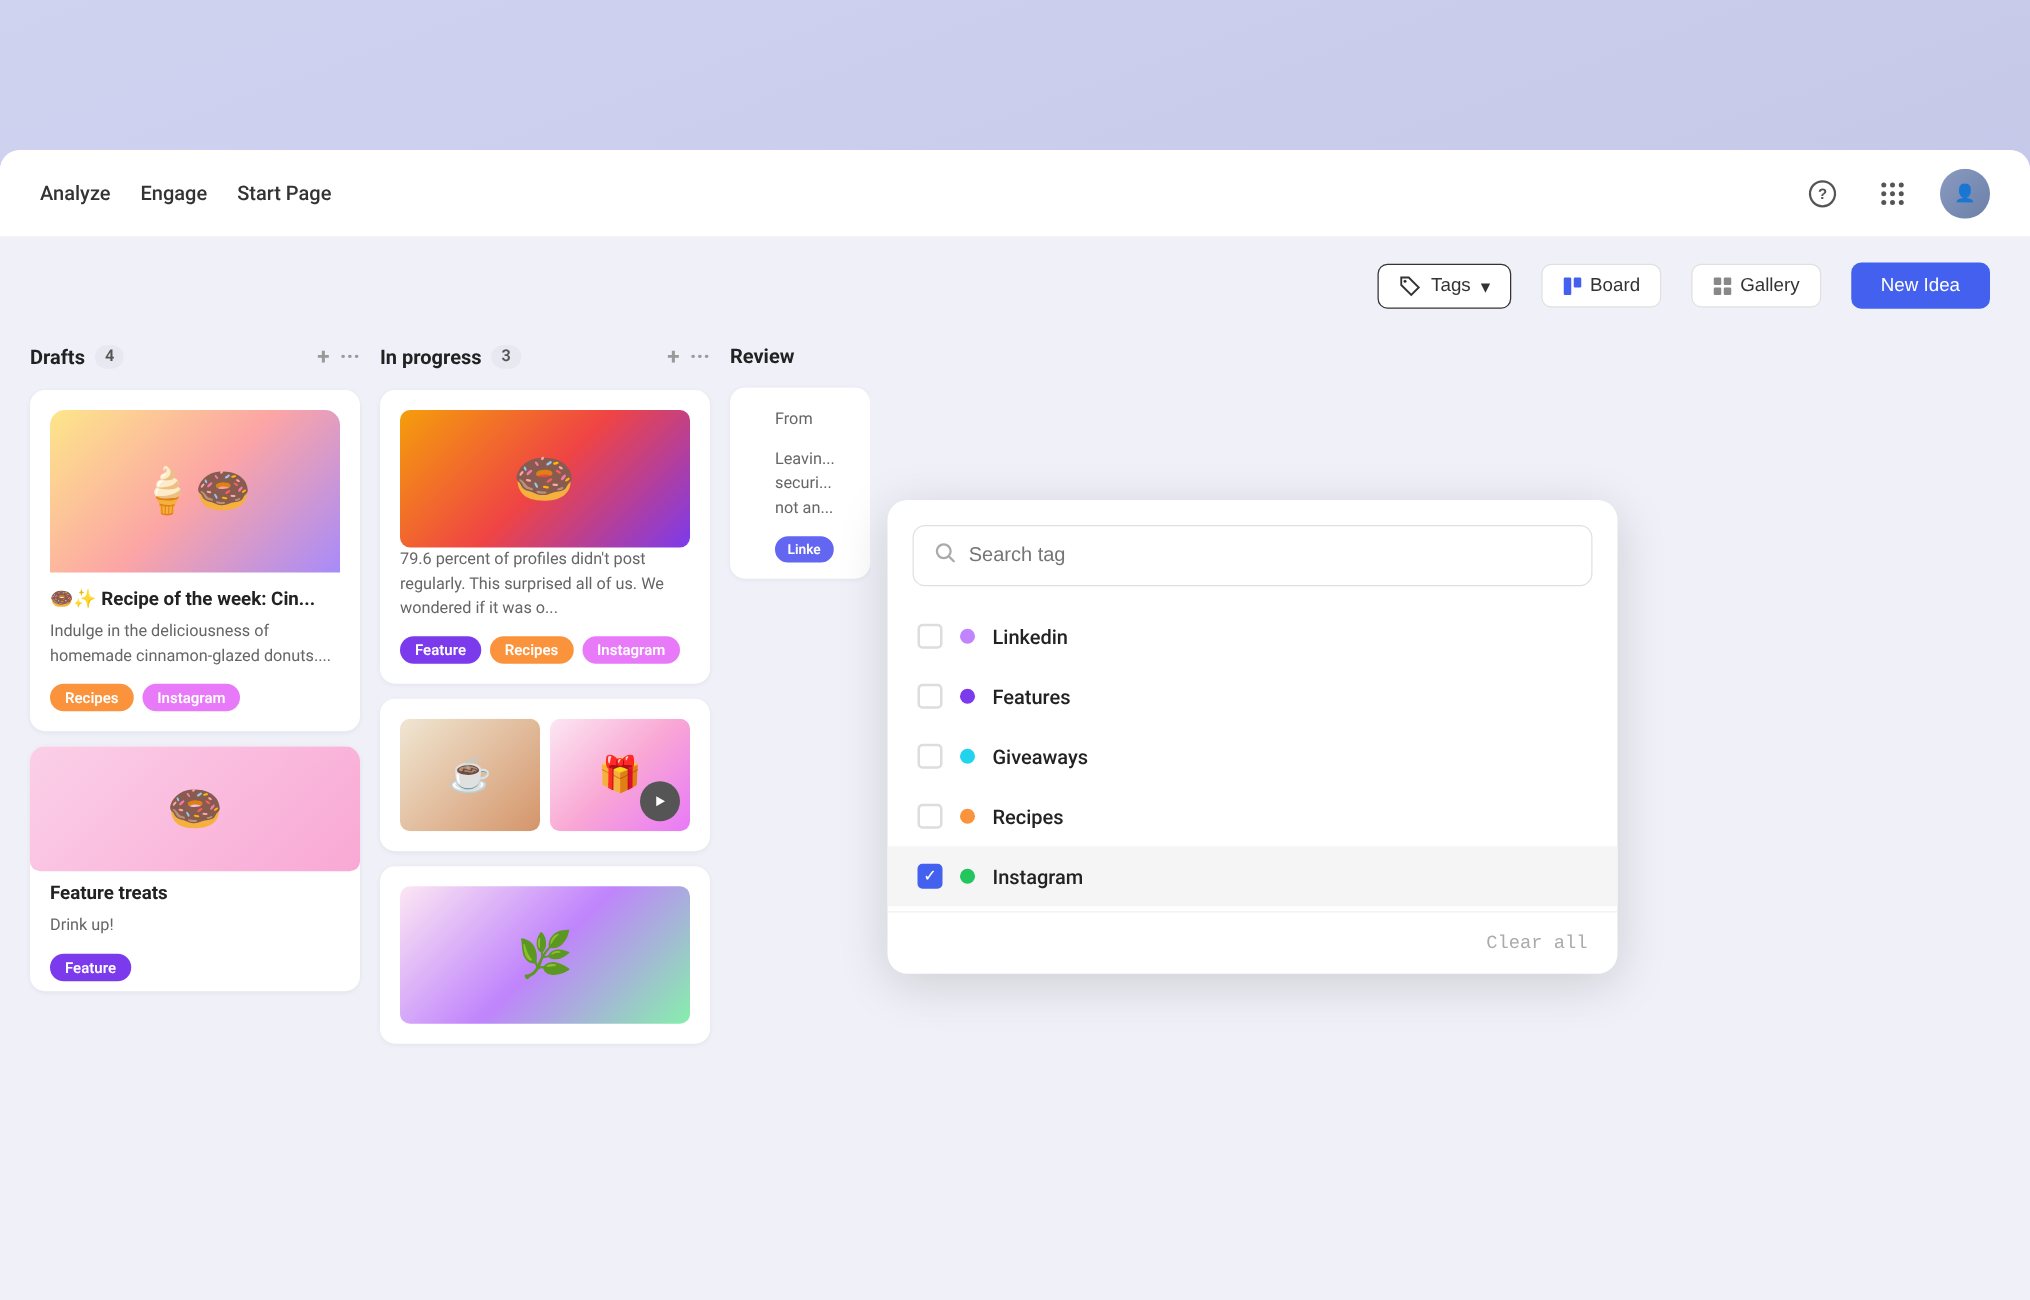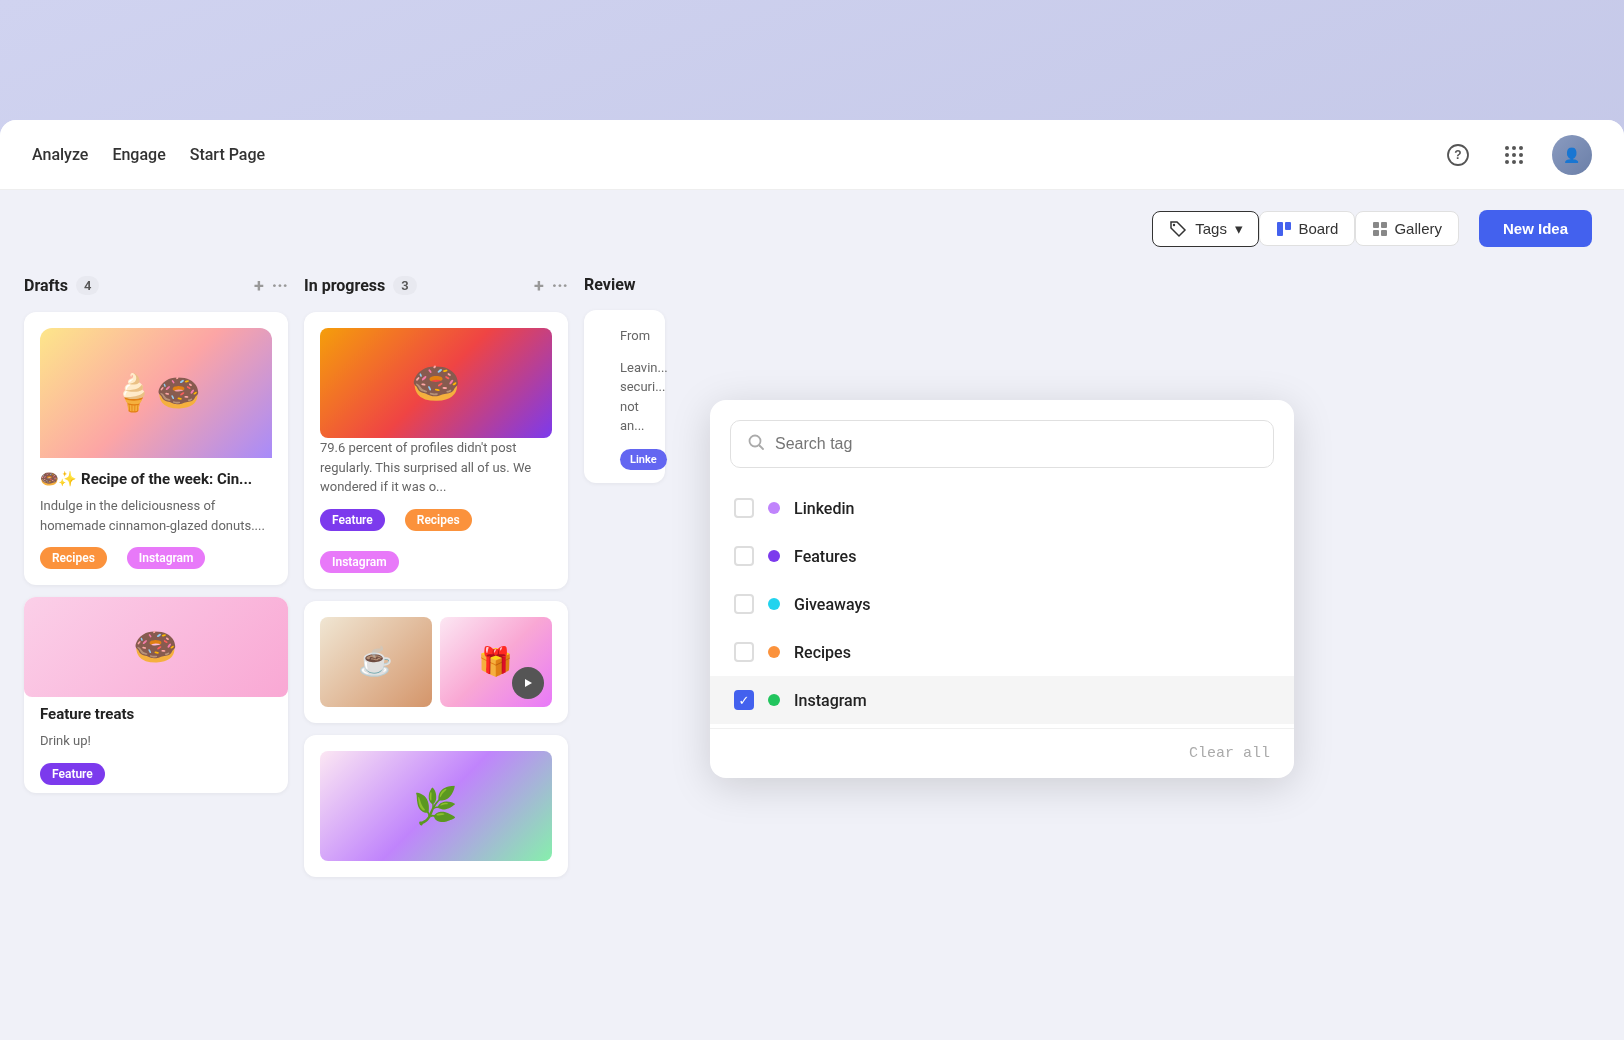--- a/index.html
+++ b/index.html
@@ -87,21 +87,21 @@
       justify-content: center;
       color: white;
       font-size: 14px;
     }
 
     .toolbar-area {
       display: flex;
       justify-content: flex-end;
       align-items: center;
       padding: 20px 32px;
-      gap: 0;
+      gap: 24px;
     }
 
     .tags-btn {
       display: flex;
       align-items: center;
       gap: 8px;
       padding: 8px 16px;
       border: 1.5px solid #333;
       border-radius: 8px;
       background: white;
@@ -125,23 +125,22 @@
       color: #333;
     }
 
     .new-idea-btn {
       padding: 10px 24px;
       background: #4361ee;
       color: white;
       border: none;
       border-radius: 8px;
       font-size: 15px;
-      font-weight: 700;
-      cursor: pointer;
-      margin-left: 20px;
+      font-weight: 400;
+      cursor: pointer;
     }
 
     .columns-area {
       display: flex;
       gap: 0;
       padding: 0 16px;
       height: calc(100% - 140px);
       overflow: hidden;
     }
 
@@ -197,21 +196,21 @@
 
     .card-text {
       font-size: 13px;
       color: #666;
       line-height: 1.5;
       margin-bottom: 12px;
     }
 
     .card-tags {
       display: flex;
-      gap: 20px;
+      gap: 7px;
       flex-wrap: wrap;
     }
 
     .tag {
       padding: 4px 12px;
       border-radius: 20px;
       font-size: 12px;
       font-weight: 600;
     }
 
@@ -581,21 +580,21 @@
 
       <div class="card">
         <div class="card-lower-image">🌿</div>
       </div>
     </div>
 
     <div class="column review-col-partial" style="width:120px; overflow:hidden;">
       <div class="column-header">
         <span>Review</span>
       </div>
-      <div class="card" style="width:81px;padding-left:36px;">
+      <div class="card" style="width:112px;padding-left:36px;">
         <div class="card-text">From</div>
         <div class="card-text">Leavin... securi... not an...</div>
         <span class="linkedin-tag">Linke</span>
       </div>
     </div>
 
   </div>
 
   <div class="dropdown-overlay">
     <div class="search-area">

